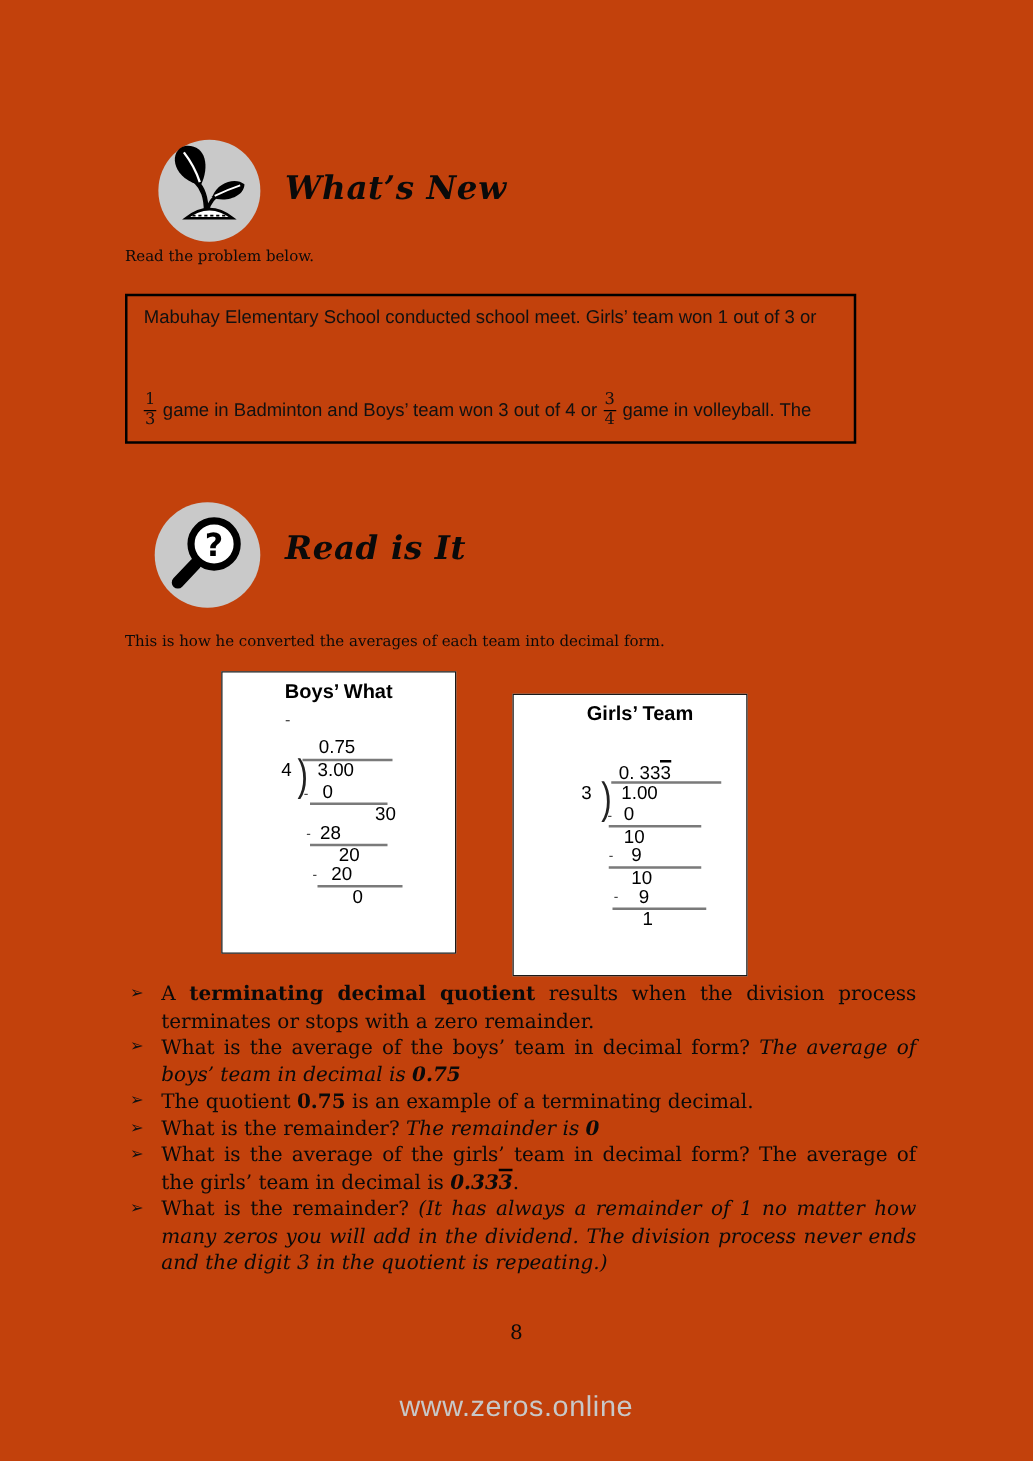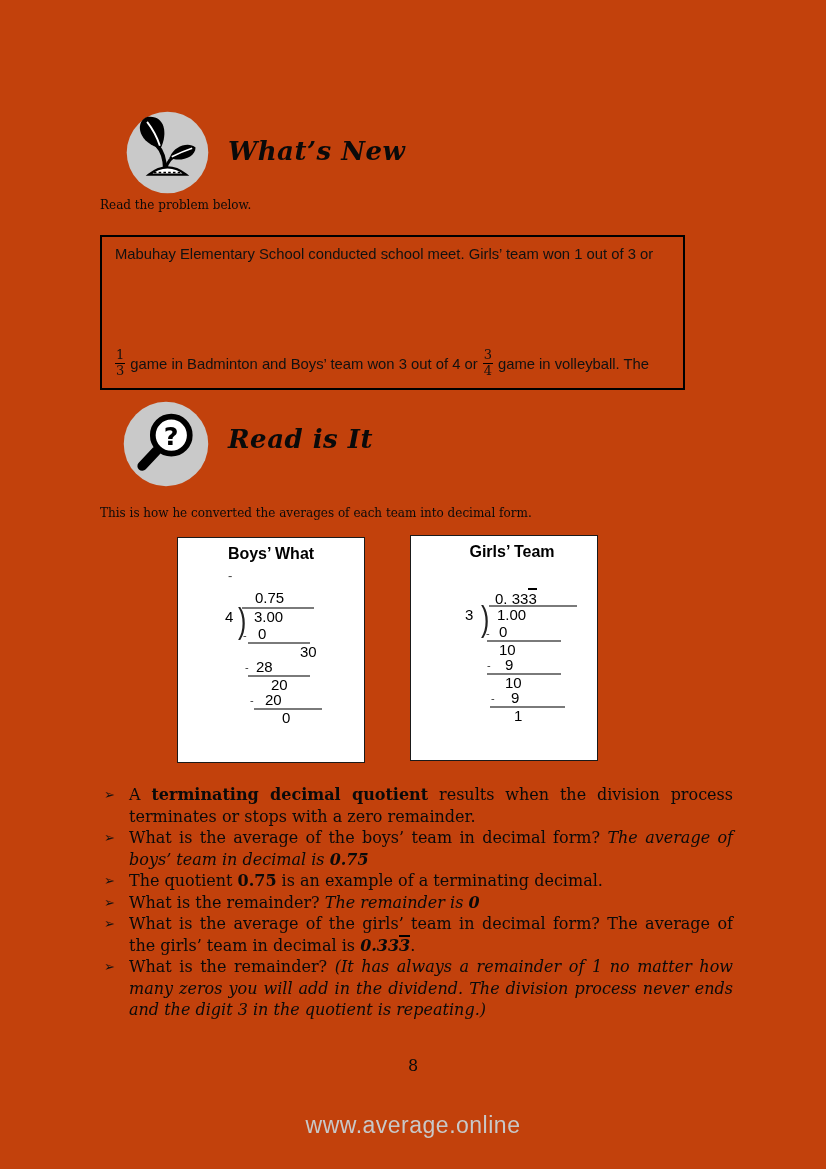--- a/index.html
+++ b/index.html
@@ -12,39 +12,39 @@
   
   .icon-circle { position:absolute; }
   .icon-circle svg { display:block; }
   .section-title {
     position:absolute; font-family:"DejaVu Serif", serif;
     font-size:26px; font-weight:bold; font-style:italic; letter-spacing:.5px;
   }
   .lead-text { position:absolute; font-size:12px; }
   
   .problem-box {
-    position:absolute; left:100px; top:235px; width:585px; height:155px;
+    position:absolute; left:100px; top:235px; width:585px; height:120px;
     border:2px solid #000; padding:9px 13px;
     font-family:"Liberation Sans", sans-serif; font-size:14.8px; color:#111;
     display:flex; flex-direction:column; justify-content:space-between;
   }
   .pb-line { white-space:nowrap; }
   .pb-line2 { display:flex; align-items:center; gap:5px; }
   .frac {
     display:inline-flex; flex-direction:column; align-items:center;
     font-family:"DejaVu Serif", serif; font-size:13px; line-height:1.15;
   }
   .frac .den { border-top:1px solid #000; padding:0 1px; }
   
   .divbox {
     position:absolute; width:188px; height:226px; border:1px solid #1a1a1a;
     background:#fff; font-family:"Liberation Sans", sans-serif;
   }
   .divbox.boys  { left:177px; top:537px; }
-  .divbox.girls { left:410px; top:535px;padding-left:16px; }
+  .divbox.girls { left:410px; top:555px;padding-left:16px; }
   .div-title { text-align:center; padding-top:7px; font-size:16px; font-weight:bold; color:#000; }
   .drow { position:absolute; font-size:15px; color:#000; line-height:1.1; white-space:pre; }
   .dminus { position:absolute; font-size:11px; color:#333; line-height:1; }
   .dline { position:absolute; height:1.5px; background:#7a7a7a; }
   .dparen {
     position:absolute; font-size:25px; font-weight:300; color:#222;
     transform:scaleY(1.4); transform-origin:top left; line-height:1;
   }
   .stray-dash { position:absolute; left:50px; top:30px; font-size:13px; color:#444; }
   .bar-over { display:inline-block; border-top:2px solid #000; padding-top:1px; line-height:1.05; }
@@ -180,15 +180,15 @@
         <span class="bmark">➢</span>
         <p class="btext"><span class="seg-n">What is the average of the girls’ team in decimal form? The average of the girls’ team in decimal is </span><span class="seg-bi">0.33</span><span class="seg-bi bar-over">3</span><span class="seg-n">.</span></p>
       </div>
       <div class="bullet">
         <span class="bmark">➢</span>
         <p class="btext"><span class="seg-n">What is the remainder? </span><span class="seg-i">(It has always a remainder of 1 no matter how many zeros you will add in the dividend. The division process never ends and the digit 3 in the quotient is repeating.)</span></p>
       </div>
     </div>
 
   <div class="pagenum">8</div>
-  <div class="watermark">www.average.online</div>
+  <div class="watermark">www.zeros.online</div>
 
 </div>
 
 </body></html>

